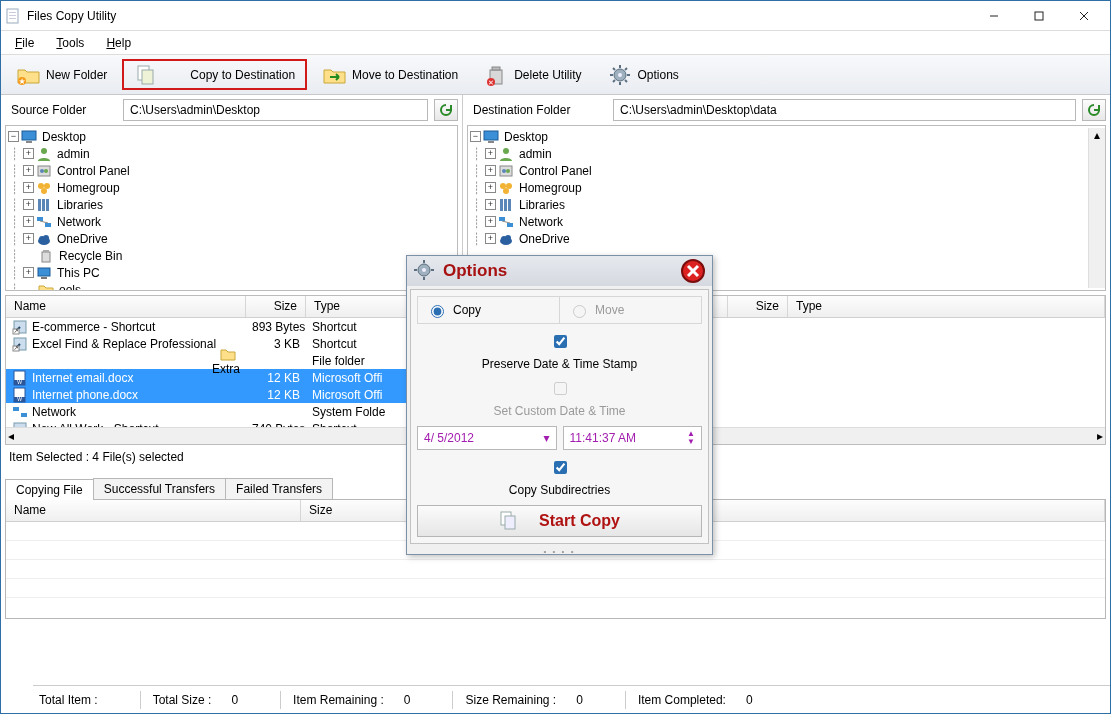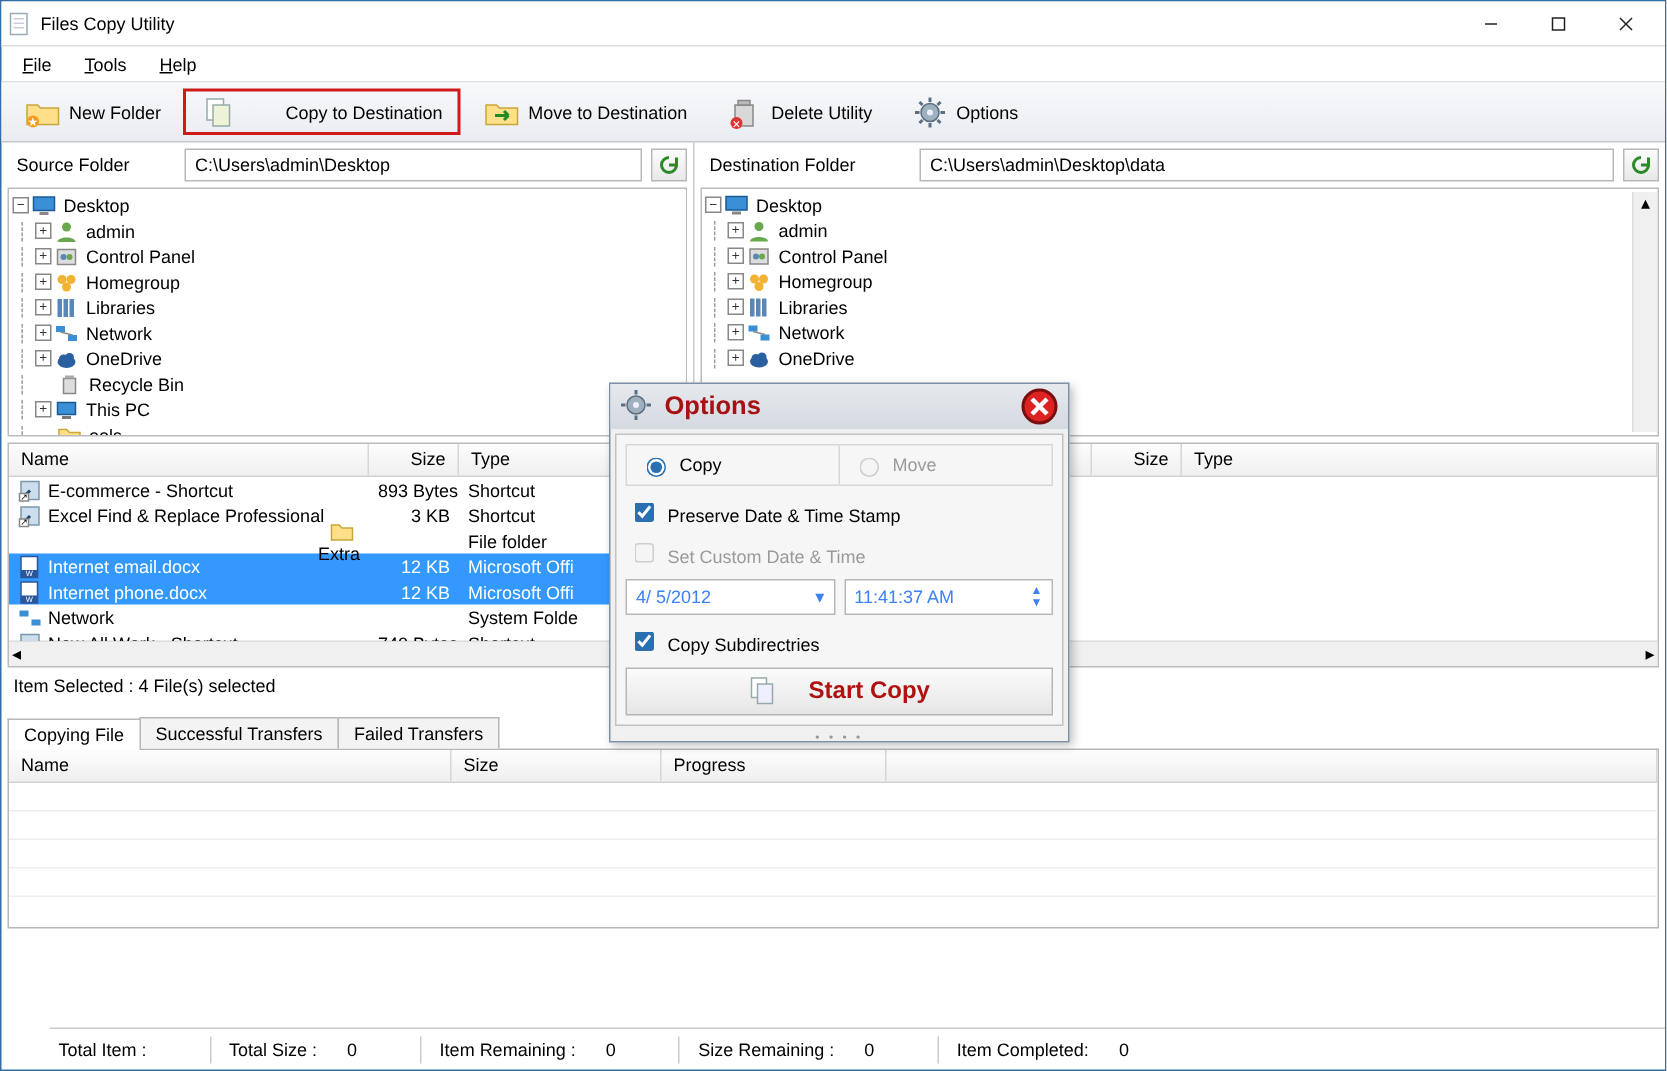--- a/index.html
+++ b/index.html
@@ -54,24 +54,24 @@
   .footer .sep{ border-left:1px solid #ccc; height:18px; margin:0 12px;}
   
   .dialog{ position:absolute; left:405px; top:254px; width:307px; border:1px solid #7c91a8; background:#f0f0f0; box-shadow:2px 2px 6px rgba(0,0,0,.25);}
   .dlg-title{ height:30px; background:linear-gradient(#e6e9ee,#d5d9e0); display:flex; align-items:center; padding:0 6px; gap:8px;}
   .dlg-title .t{ color:#a71111; font-weight:bold; font-size:17px; flex:1; font-family:Verdana,sans-serif;}
   .dlg-close{ width:26px;height:26px;}
   .dlg-body{ border:1px solid #c2c2c2; margin:3px; padding:6px; background:#f6f6f6;}
   .radioset{ display:flex; border:1px solid #d7d7d7; margin-bottom:4px;}
   .radioset label{ flex:1; padding:5px 8px; display:flex; align-items:center; gap:6px;}
   .radioset label+label{ border-left:1px solid #d7d7d7;}
-  .chk{ display:flex; align-items:flex-end; gap:6px; padding:4px 2px;}
+  .chk{ display:flex; align-items:center; gap:6px; padding:4px 2px;flex-direction:column;}
   .disabled{ color:#9a9a9a;}
   .dtrow{ display:flex; gap:6px; margin:4px 0;}
-  .dtbox{ flex:1; height:24px; border:1px solid #b8b8b8; background:#fff; display:flex; align-items:center; padding:0 6px; color:#3b82f6; justify-content:space-between;}
+  .dtbox{ flex:1; height:24px; border:1px solid #b8b8b8; background:#fff; display:flex; align-items:center; padding:0 6px; color:#a21caf; justify-content:space-between;}
   .startbtn{ margin-top:4px; height:32px; border:1px solid #b6b6b6; background:linear-gradient(#fbfbfb,#e6e6e6); display:flex; align-items:center; justify-content:center; gap:12px;}
   .startbtn .lbl{ color:#b01111; font-weight:bold; font-size:16px; font-family:Verdana,sans-serif;}
   .startbtn .sico{ width:28px;}
   .grips{ height:7px; display:flex; justify-content:center; color:#999; letter-spacing:2px; font-size:8px;}
   .nowrap{white-space:nowrap;}
   input[type=checkbox],input[type=radio]{accent-color:#2b6fb3;}
 </style>
 </head>
 <body>
 

